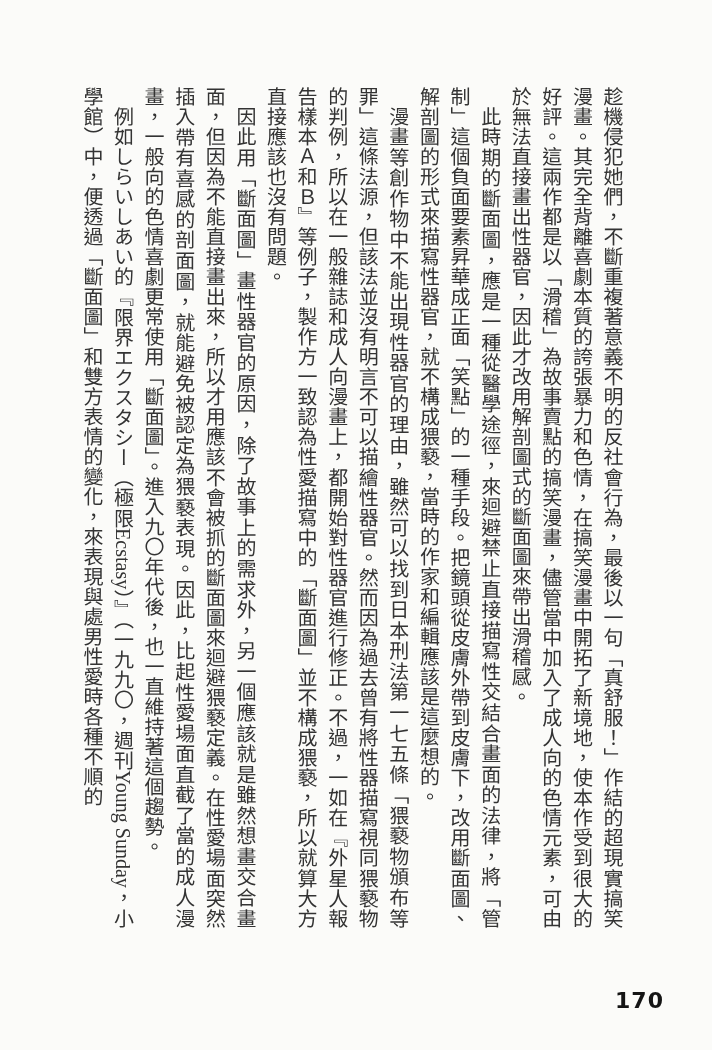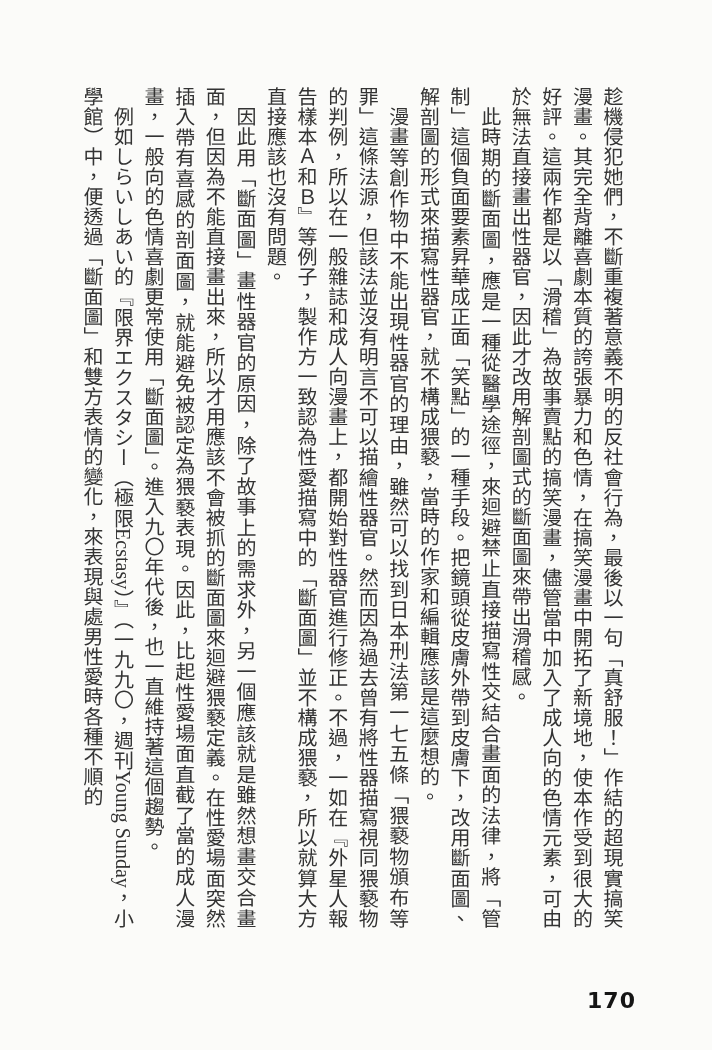--- a/index.html
+++ b/index.html
@@ -34,21 +34,21 @@
   .text-block p {
     margin: 0;
     padding: 0;
     text-indent: 20px;
   }
   .text-block p.continuation {
     text-indent: 0;
   }
   .page-number {
     position: absolute;
-    right: 76px;
+    right: 48px;
     bottom: 37px;
     font-family: "DejaVu Sans", sans-serif;
     font-weight: bold;
     font-size: 22px;
     letter-spacing: 1px;
     color: #151515;
   }
 </style>
 </head>
 <body>

